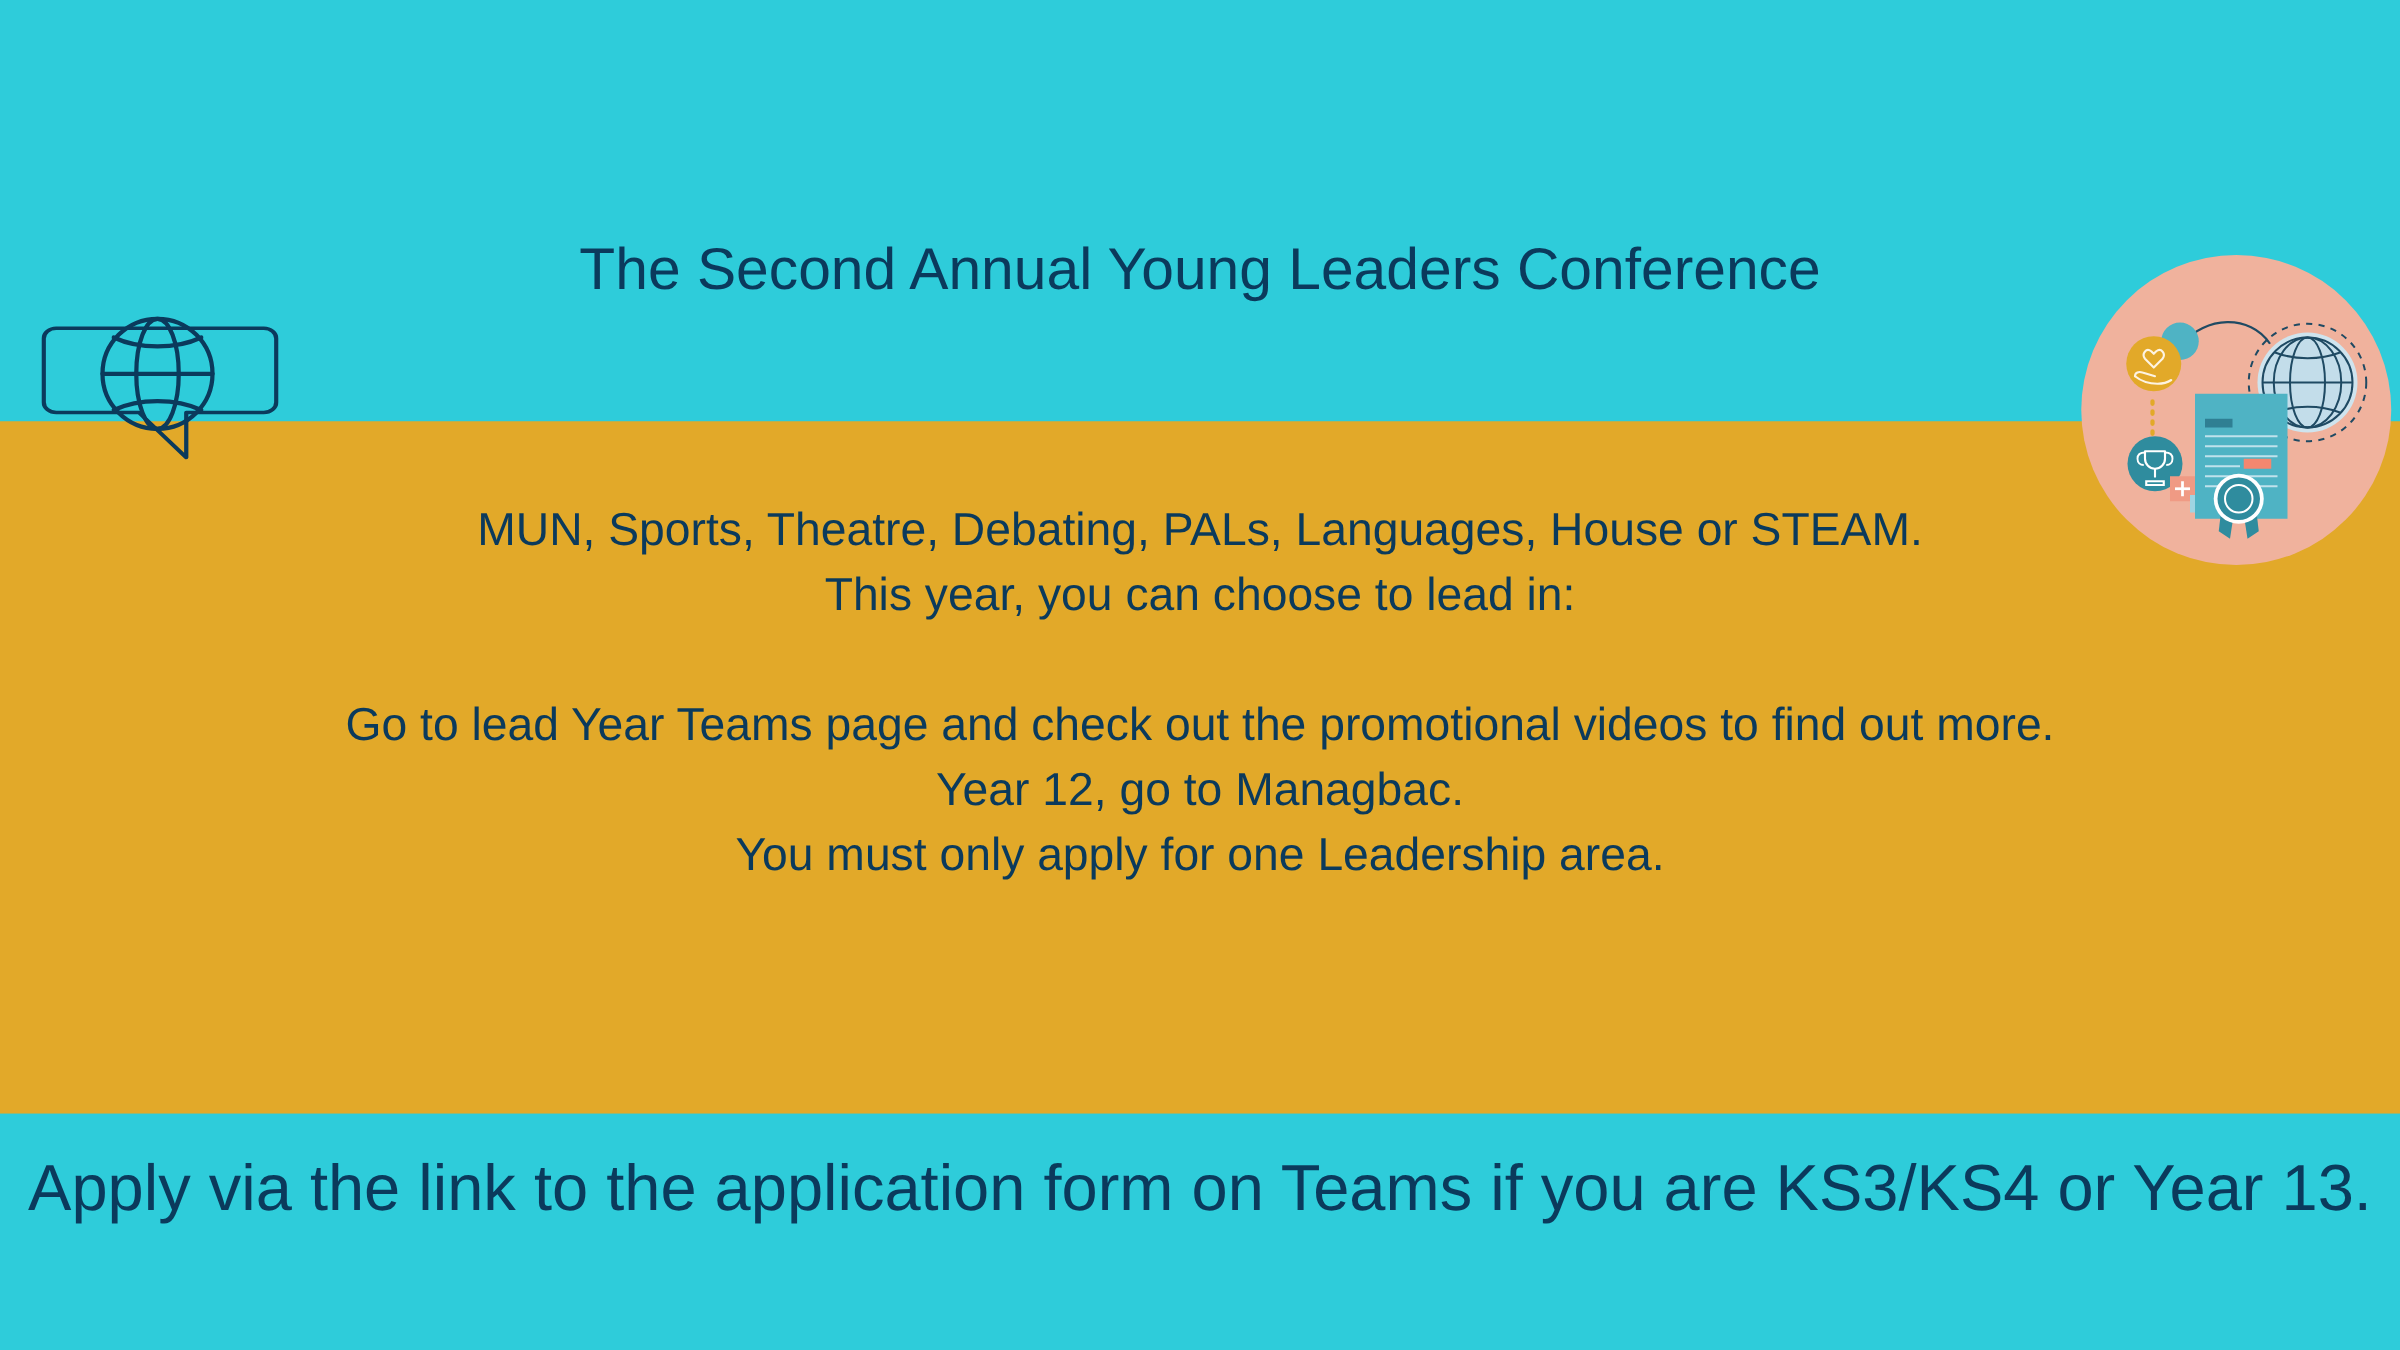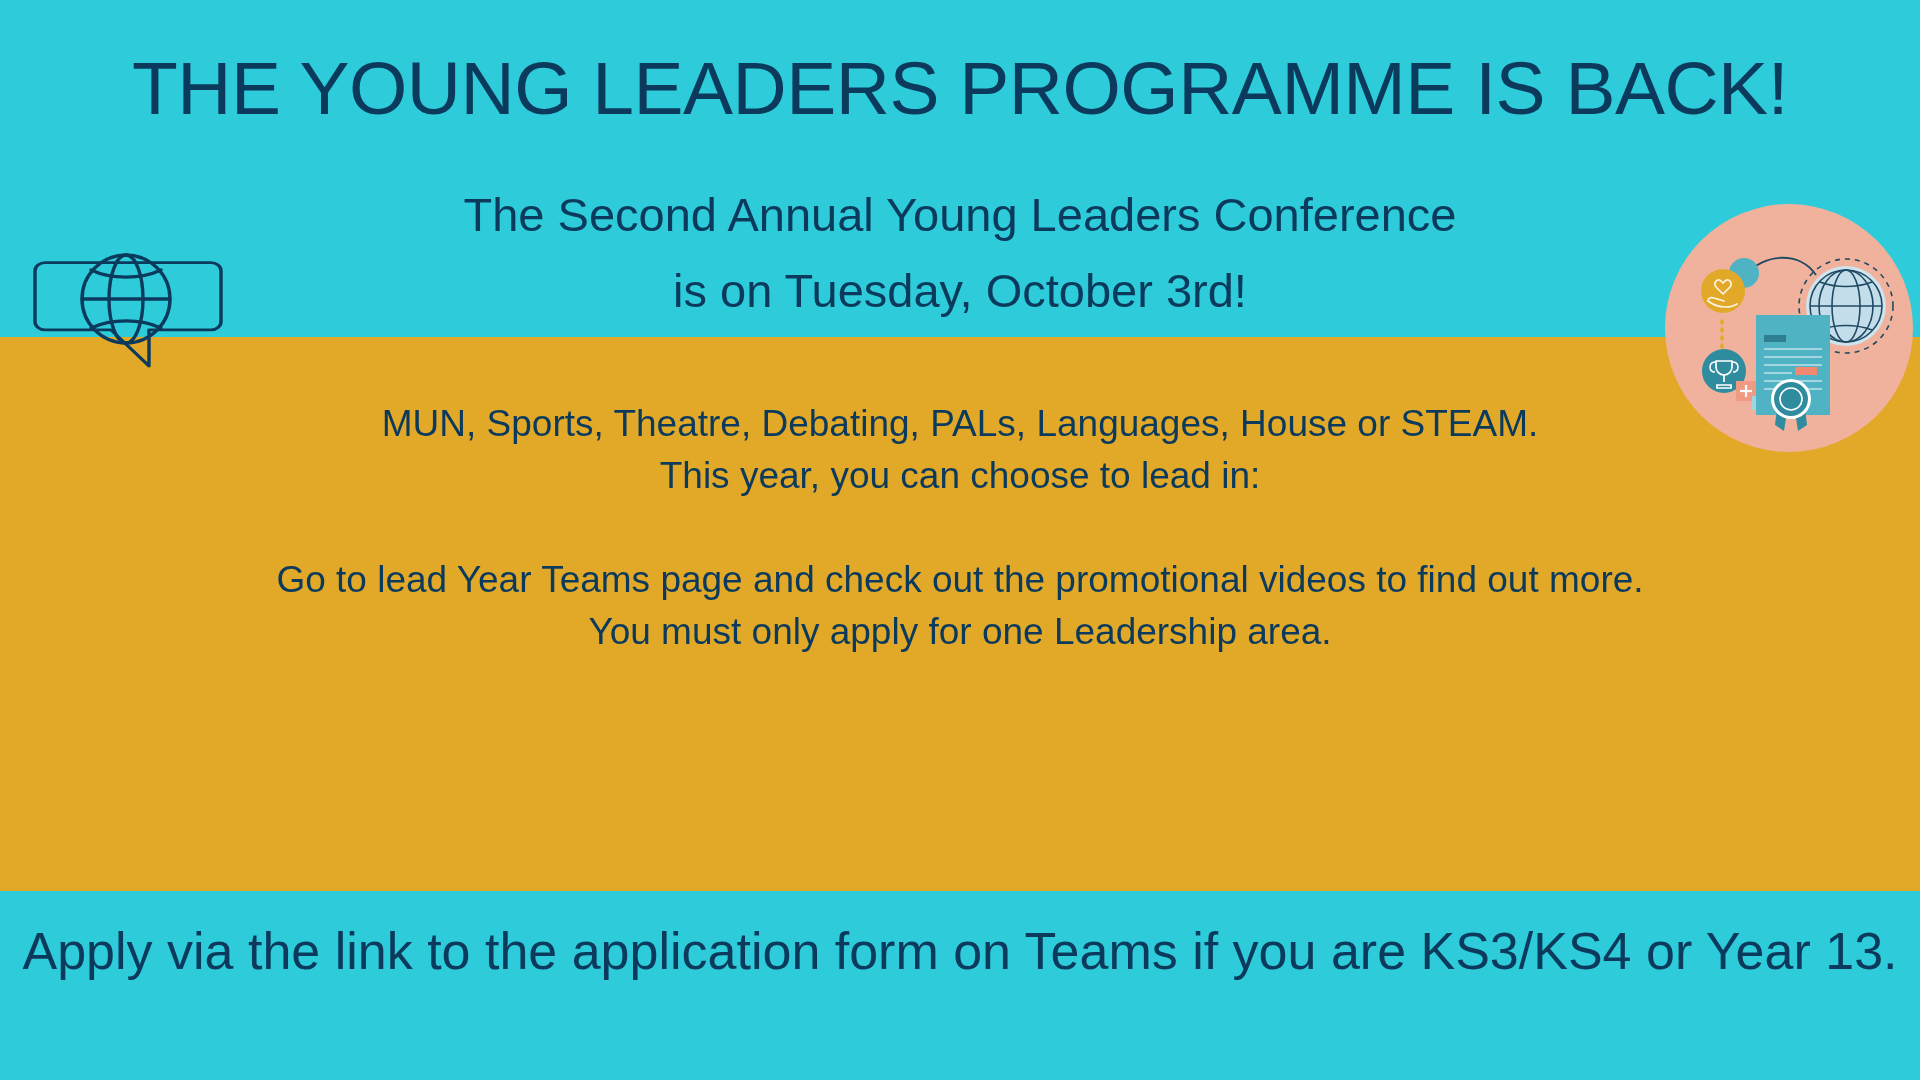--- a/index.html
+++ b/index.html
@@ -104,25 +104,23 @@
 </style>
 </head>
 <body>
 
 <div id="poster">
 
   <div class="band band-top"></div>
   <div class="band band-middle"></div>
   <div class="band band-bottom"></div>
 
-  <div class="headline">THE YOUNG LEADERS PROGRAMME IS BACK!</div>
 
   <div class="subtitle">
     <span class="line">The Second Annual Young Leaders Conference</span>
-    <span class="line">is on Tuesday, October 3rd!</span>
   </div>
 
   <div id="bubble-icon">
     <svg width="190" height="185" viewBox="0 0 190 185" xmlns="http://www.w3.org/2000/svg">
       <g fill="none" stroke="#0B3A5C" stroke-width="3.4" stroke-linejoin="round" stroke-linecap="round">
 
         <path d="M12 14 H178 A10 10 0 0 1 188 24 V86 A10 10 0 0 1 178 96
                  H116 V140 L78 96 H12 A10 10 0 0 1 2 86 V24 A10 10 0 0 1 12 14 Z" transform="translate(0,0) scale(1,0.82) translate(0,10)"></path>
 
         <circle cx="93" cy="56" r="44"></circle>
@@ -132,20 +130,21 @@
         <path d="M58 85 A54 30 0 0 1 128 85"></path>
       </g>
     </svg>
   </div>
 
   <div class="body-block">
     <span class="line">MUN, Sports, Theatre, Debating, PALs, Languages, House or STEAM.</span>
     <span class="line">This year, you can choose to lead in:</span>
     <span class="spacer"></span>
     <span class="line">Go to lead Year Teams page and check out the promotional videos to find out more.</span>
+    <span class="line">Year 12, go to Managbac.</span>
     <span class="line">You must only apply for one Leadership area.</span>
   </div>
 
   <div id="illustration">
     <svg width="250" height="250" viewBox="0 0 250 250" xmlns="http://www.w3.org/2000/svg">
 
       <circle cx="125" cy="125" r="124" fill="#F0B29D"></circle>
 
       <circle cx="182" cy="103" r="47" fill="none" stroke="#1F4A63" stroke-width="1.6" stroke-dasharray="5 5"></circle>
 

